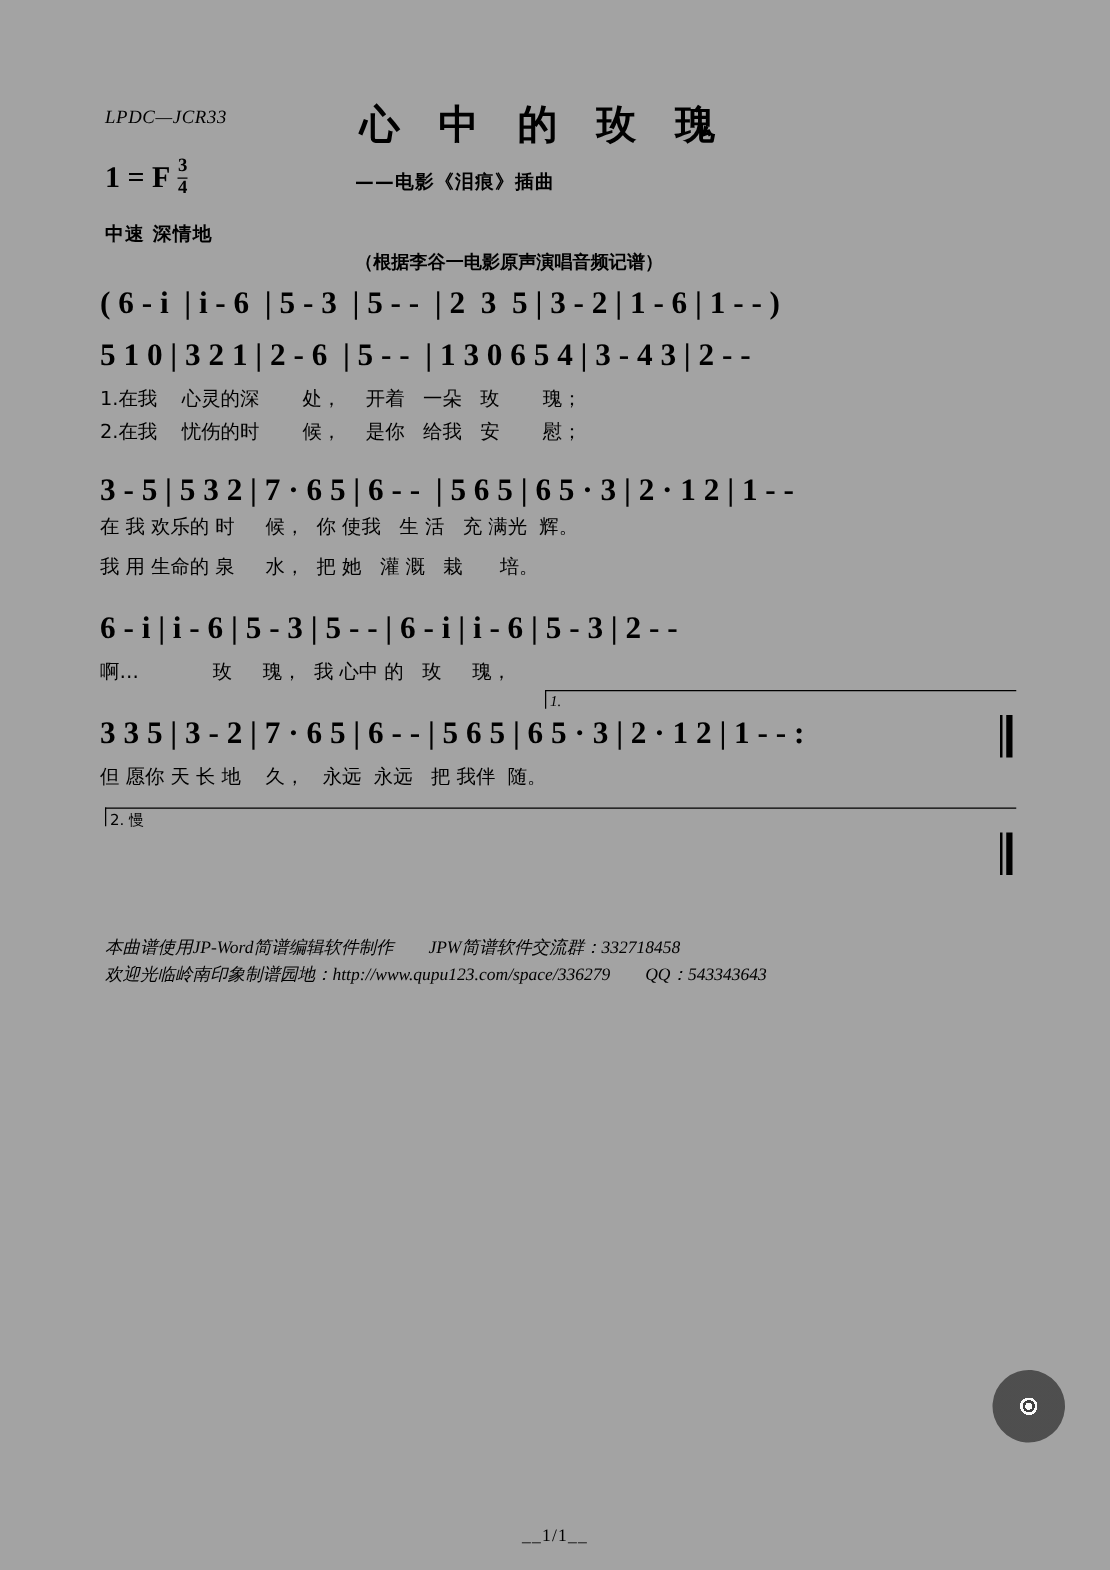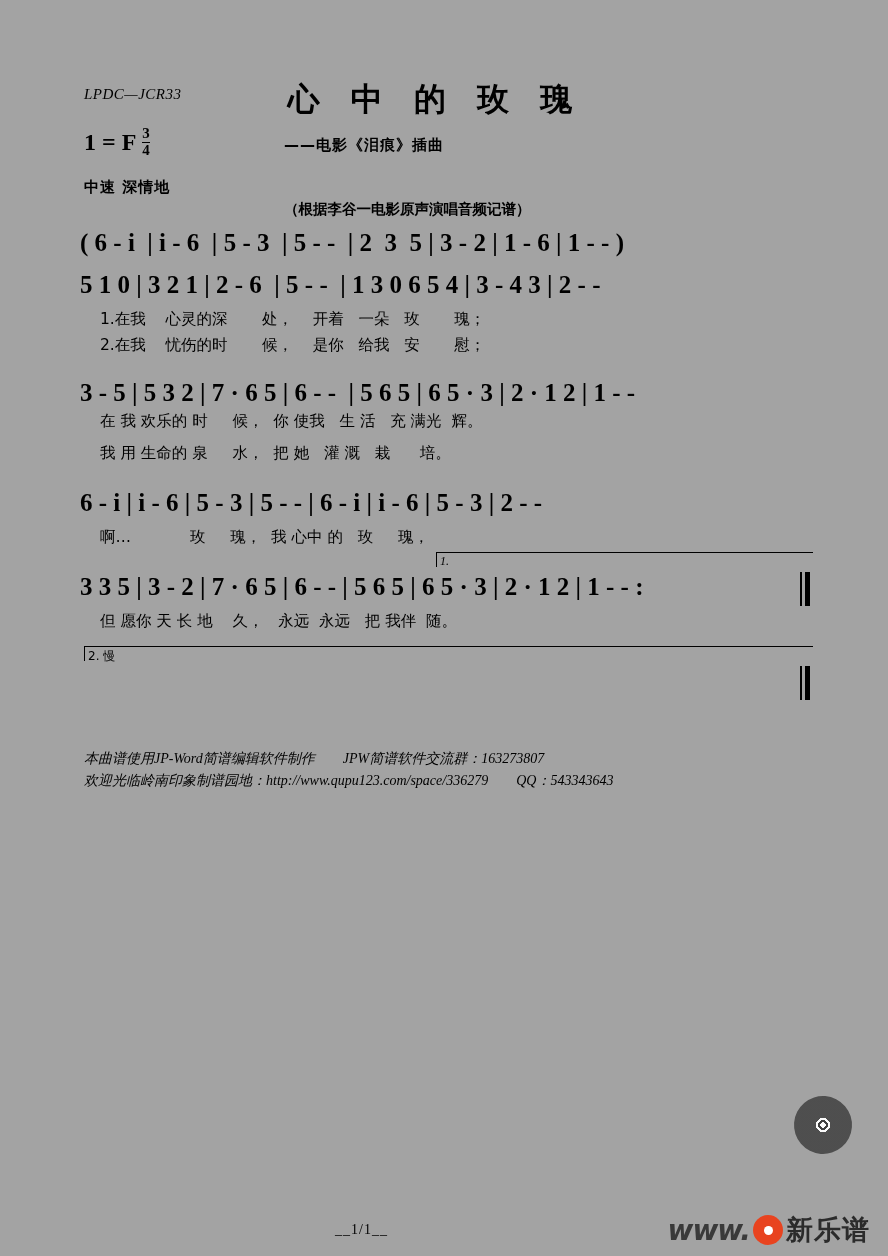--- a/index.html
+++ b/index.html
@@ -118,21 +118,20 @@
     letter-spacing: 0px;
     white-space: pre;
     line-height: 30px;
   }
   .lyric {
     font-family: "DejaVu Sans", sans-serif;
     font-size: 15.5px;
     white-space: pre;
     line-height: 26px;
     letter-spacing: 0px;
-    margin-left: 20px;
   }
 
   .barline-end {
     position: absolute;
     border-left: 2px solid #000;
     border-right: 5px solid #000;
     width: 3px;
   }
 
   
@@ -165,21 +164,21 @@
     font-style: italic;
     font-size: 14px;
     line-height: 22px;
   }
   .footnotes .row { white-space: pre; }
 
   .pagenum {
     position: absolute;
     left: 0;
     top: 1222px;
-    width: 723px;
+    width: 888px;
     text-align: center;
     font-family: "Liberation Serif", serif;
     font-size: 14px;
     letter-spacing: 1px;
   }
 
   
   .logo {
     position: absolute;
     right: 18px;
@@ -275,29 +274,22 @@
   </div>
   <div class="barline-end" style="left:800px; top:572px; height:34px;"></div>
 
   <div class="bracket bracket2" style="left:84px; top:646px; width:728px;">
     <span>2. 慢</span>
   </div>
 
   <div class="barline-end" style="left:800px; top:666px; height:34px;"></div>
 
   <div class="footnotes">
-    <div class="row">本曲谱使用JP-Word简谱编辑软件制作        JPW简谱软件交流群：163273807</div>
+    <div class="row">本曲谱使用JP-Word简谱编辑软件制作        JPW简谱软件交流群：332718458</div>
     <div class="row">欢迎光临岭南印象制谱园地：http://www.qupu123.com/space/336279        QQ：543343643</div>
   </div>
 
   <div class="pagenum">__1/1__</div>
 
   <div class="vinyl"></div>
 
-  <div class="logo">
-    <span class="www">www.</span>
-    <span class="disc">
-        <i></i>
-      </span>
-    <span class="cn">新乐谱</span>
-  </div>
 
 </div>
 
 </body></html>

